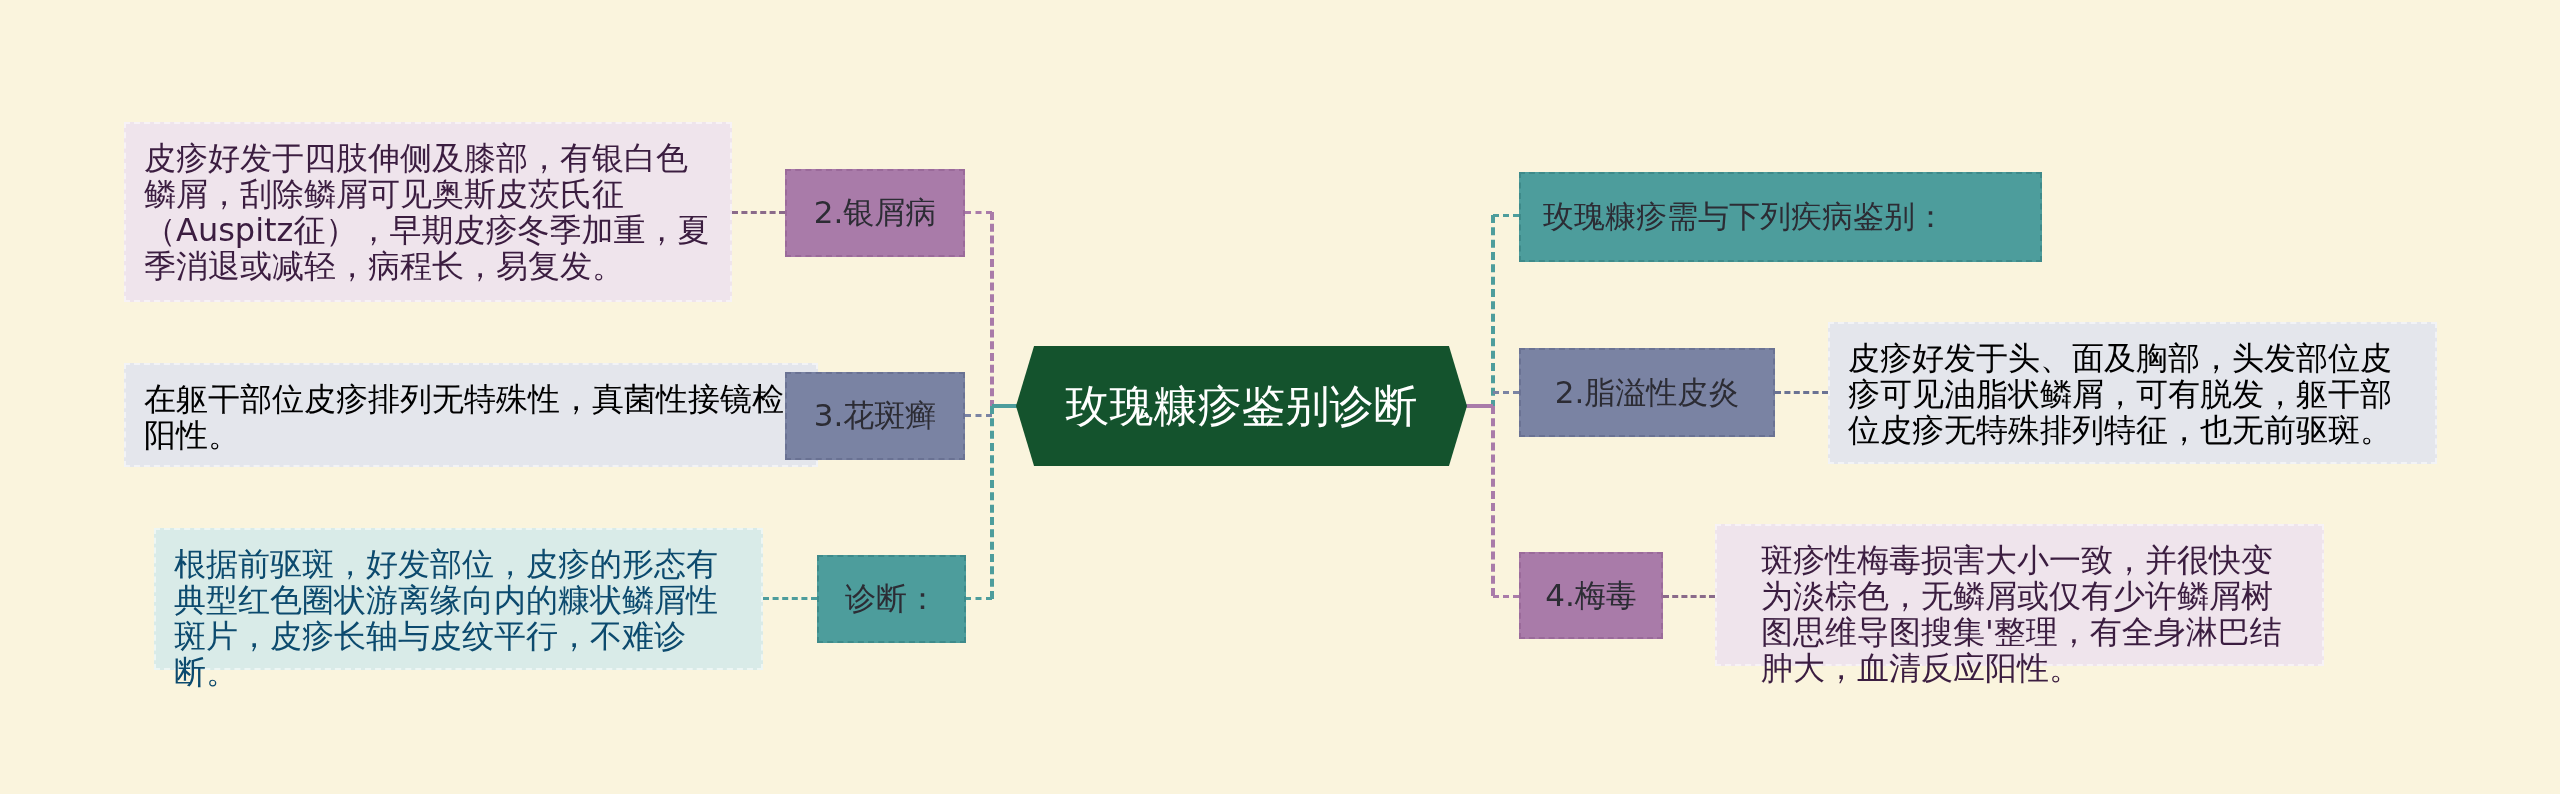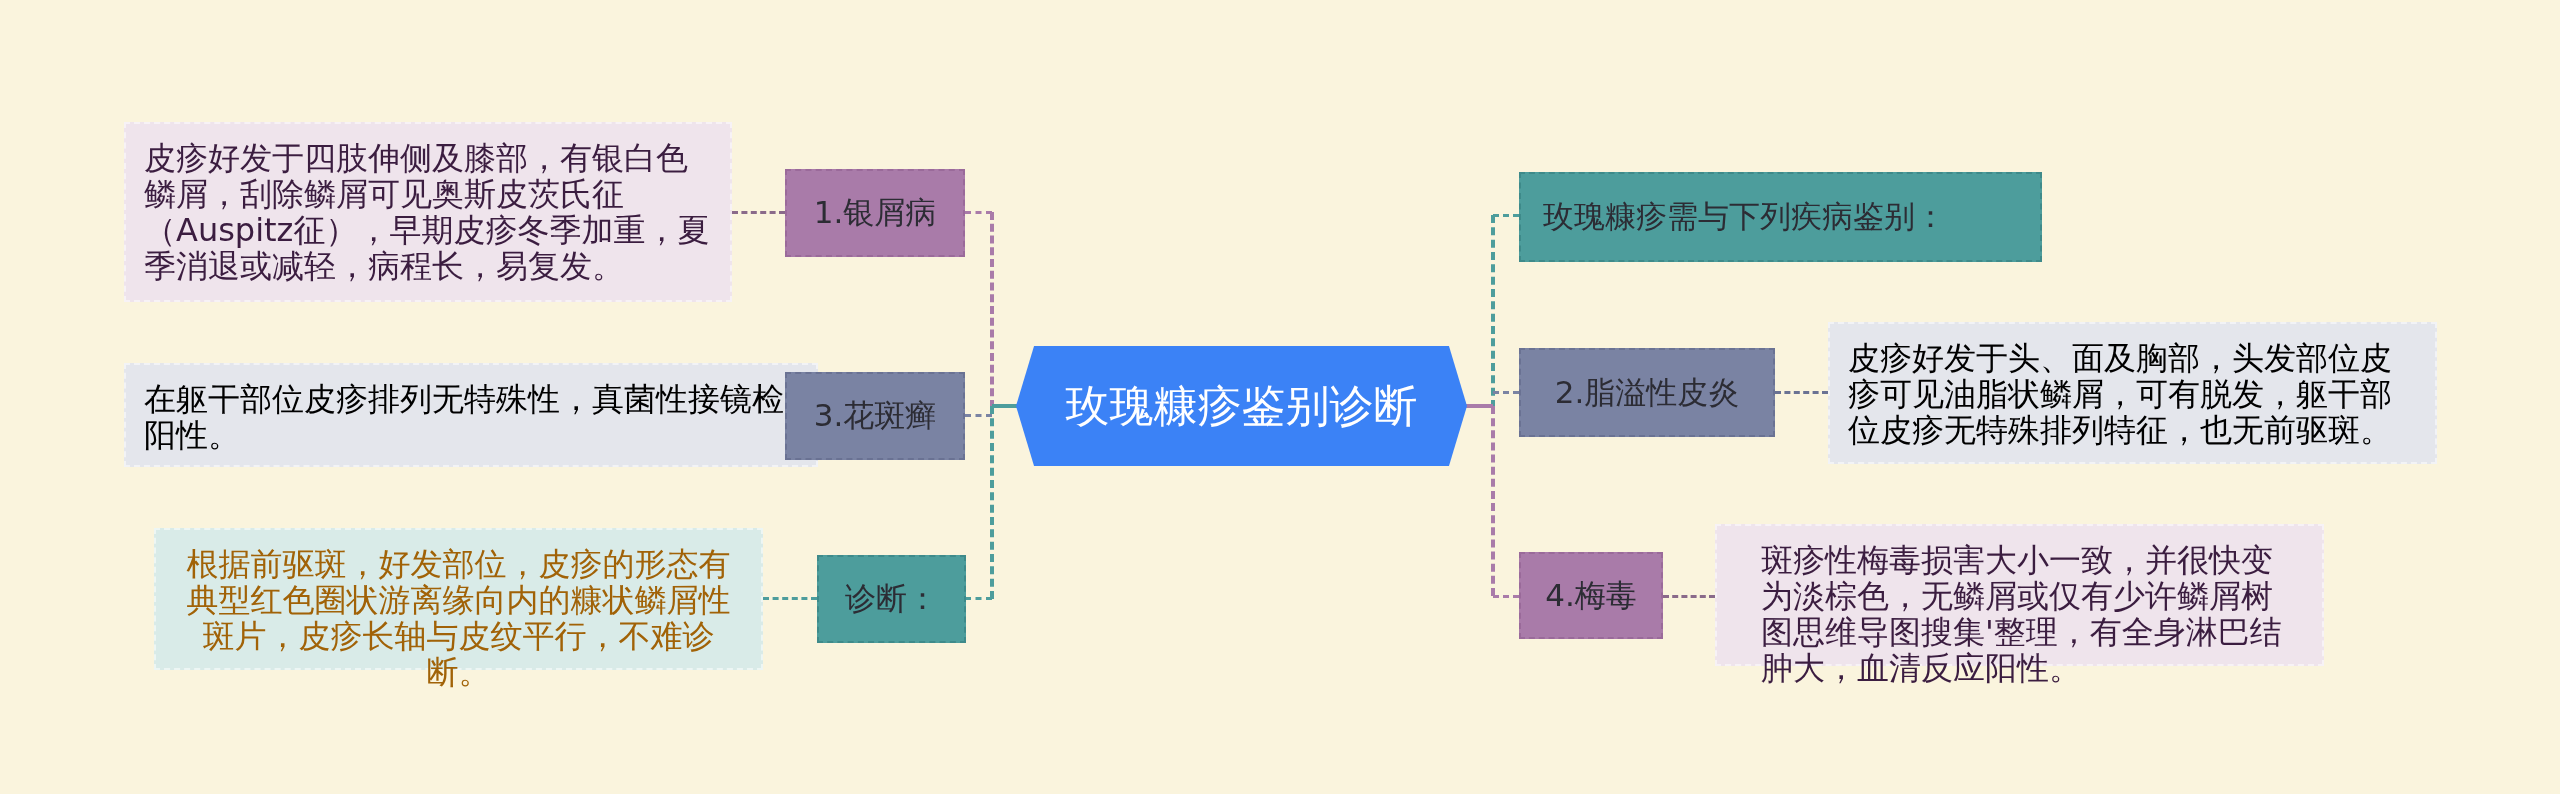--- a/index.html
+++ b/index.html
@@ -17,24 +17,24 @@
     .node.purple { background: #a97ba9; border-color: #9a6a9a; }
     .node.slate { background: #7a83a3; border-color: #6a7293; }
     .node.teal { background: #4d9d9c; border-color: #3e8a8a; }
     .node.teal.wide { justify-content: flex-start; padding-left: 22px; }
     .detail {
       padding: 16px 18px; font-size: 32px; line-height: 36px;
       border: 2px dashed rgba(255,255,255,0.55);
     }
     .detail.purple { background: #efe4ec; color: #3b1d40; }
     .detail.slate { background: #e4e6ec; color: #000000; }
-    .detail.teal { background: #d9ebe8; color: #a16207; text-align: center; }
+    .detail.teal { background: #d9ebe8; color: #0c4a6e; }
     .center {
       left: 1016px; top: 346px; width: 451px; height: 120px;
-      background: #3b82f6;
+      background: #14532d;
       clip-path: polygon(4% 0, 96% 0, 100% 50%, 96% 100%, 4% 100%, 0 50%);
       color: #ffffff; font-size: 44px;
       display: flex; align-items: center; justify-content: center;
     }
     .line { position: absolute; }
     .h-dash { height: 0; border-top: 3px dashed; }
     .v-dash { width: 0; border-left: 4px dashed; }
     .h-solid { height: 0; border-top: 4px solid; }
   </style>
 </head>
@@ -60,21 +60,21 @@
 <div class="line h-dash" style="left:1663px; top:595px; width:52px; border-color:#8a6a8a;"></div>
 
 <div class="abs center">
   <span>玫瑰糠疹鉴别诊断</span>
 </div>
 
 <div class="abs detail purple" style="left:124px; top:122px; width:608px; height:180px;">
   <span>皮疹好发于四肢伸侧及膝部，有银白色鳞屑，刮除鳞屑可见奥斯皮茨氏征（Auspitz征），早期皮疹冬季加重，夏季消退或减轻，病程长，易复发。</span>
 </div>
 <div class="abs node purple" style="left:785px; top:169px; width:180px; height:88px;">
-  <span>1.银屑病</span>
+  <span>2.银屑病</span>
 </div>
 
 <div class="abs detail slate" style="left:124px; top:363px; width:694px; height:104px;">
   <span>在躯干部位皮疹排列无特殊性，真菌性接镜检阳性。</span>
 </div>
 <div class="abs node slate" style="left:785px; top:372px; width:180px; height:88px;">
   <span>3.花斑癣</span>
 </div>
 
 <div class="abs detail teal" style="left:154px; top:528px; width:609px; height:142px;">

